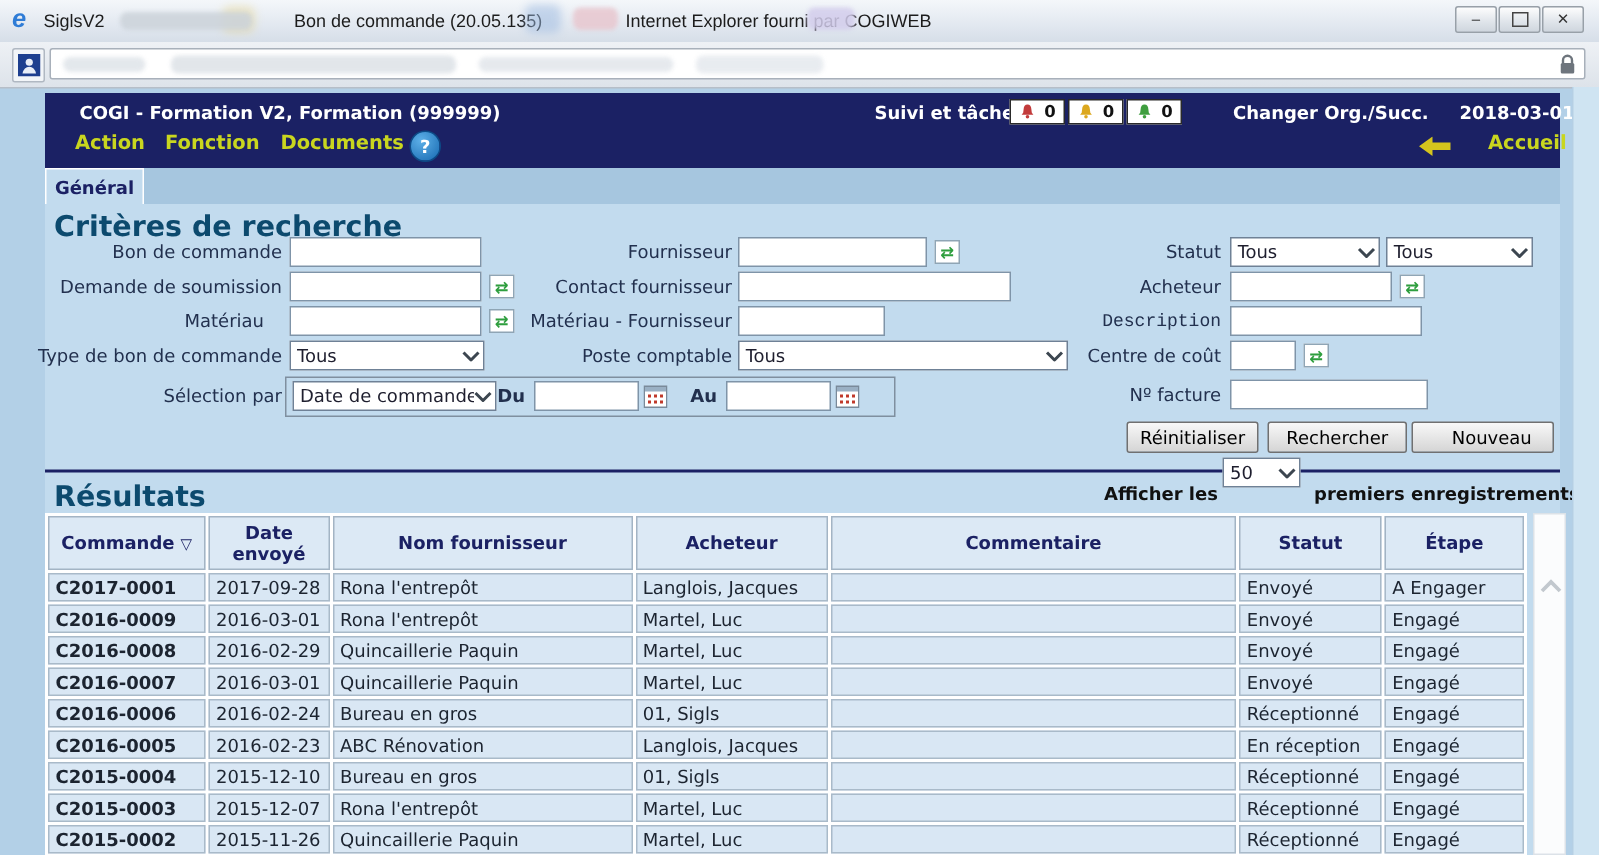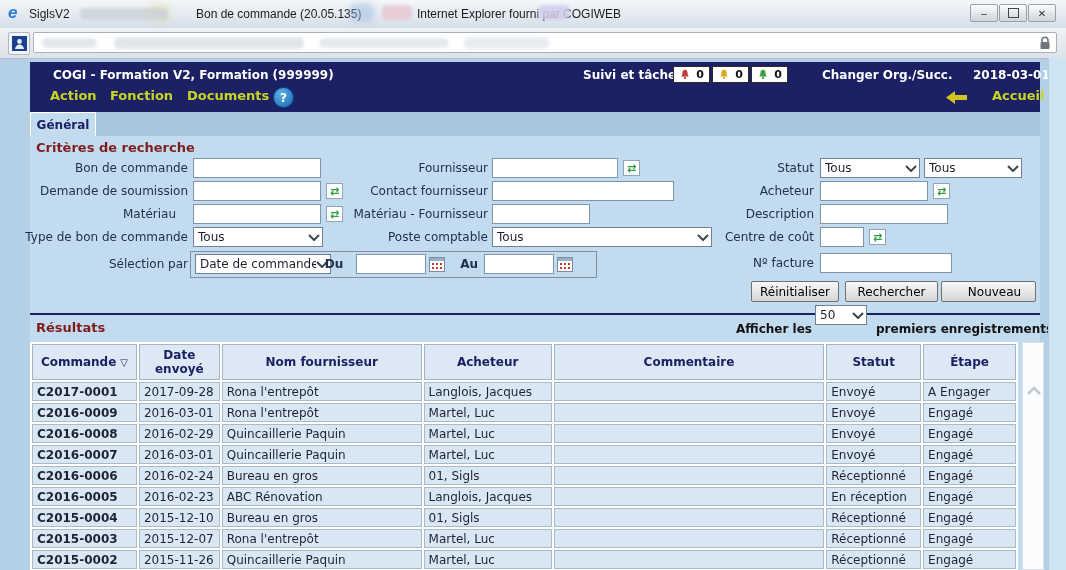--- a/index.html
+++ b/index.html
@@ -41,21 +41,21 @@
                background:radial-gradient(circle at 35% 30%,#5db0e8,#1668b0);
                border:1px solid #0d4a86;color:#fff;font-weight:bold;font-size:12px;
                display:flex;align-items:center;justify-content:center;}
   
   .tabstrip{position:absolute;left:30px;top:112px;width:1010px;height:24px;background:#a6c6df;}
   .tab{position:absolute;left:0;top:0;width:66px;height:24px;background:#c2dbee;
        border:1px solid #fff;border-bottom:none;box-sizing:border-box;
        display:flex;align-items:center;justify-content:center;
        color:#1b2164;font-weight:bold;font-size:12px;}
   .panel{position:absolute;left:30px;top:136px;width:1010px;height:434px;background:#c2dbee;}
-  .heading{position:absolute;color:#7f1d1d;font-weight:bold;font-size:13px;white-space:nowrap;}
+  .heading{position:absolute;color:#0c4a6e;font-weight:bold;font-size:19px;white-space:nowrap;}
   .lbl{position:absolute;text-align:right;color:#22304e;font-size:12px;white-space:nowrap;}
   .inp{position:absolute;height:20px;border:1px solid #7f94a8;background:#fff;box-sizing:border-box;
        font-family:"DejaVu Sans",sans-serif;font-size:12px;padding:0 3px;}
   .sel{position:absolute;height:20px;border:1px solid #6f8196;background:#fff;box-sizing:border-box;
        display:flex;align-items:center;font-size:12px;padding:0 2px 0 4px;cursor:default;}
   .sel .val{flex:1;overflow:hidden;white-space:nowrap;}
   .lookup{position:absolute;width:17px;height:16px;background:#fff;border:1px solid #8fa5b5;
           box-sizing:border-box;display:flex;align-items:center;justify-content:center;
           color:#2e9e3e;font-weight:bold;font-size:11px;line-height:11px;cursor:pointer;}
   .cal{position:absolute;cursor:pointer;}
@@ -202,21 +202,21 @@
   <input class="inp" style="left: 492px; top: 181px; width: 182px;">
   <span class="lbl" style="left:700px;top:184px;width:114px;">Acheteur</span>
   <input class="inp" style="left: 820px; top: 181px; width: 108px;">
   <span class="lookup" style="left:933px;top:183px;">⇄</span>
 
   <span class="lbl" style="left:18px;top:207px;width:158px;text-align:right;">Matériau</span>
   <input class="inp" style="left: 193px; top: 204px; width: 128px;">
   <span class="lookup" style="left:326px;top:206px;">⇄</span>
   <span class="lbl" style="left:345px;top:207px;width:143px;">Matériau - Fournisseur</span>
   <input class="inp" style="left: 492px; top: 204px; width: 98px;">
-  <span class="lbl" style="left:700px;top:207px;width:114px;">Description</span>
+  <span class="lbl" style="left:700px;top:207px;width:114px;font-family:Liberation Mono, monospace;">Description</span>
   <input class="inp" style="left: 820px; top: 204px; width: 128px;">
 
   <span class="lbl" style="left:20px;top:230px;width:168px;">Type de bon de commande</span>
   <div class="sel" style="left:193px;top:227px;width:130px;">
       <span class="val">Tous</span>
       <svg width="12" height="7" viewBox="0 0 12 7">
         <polyline points="1,1 6,6 11,1" fill="none" stroke="#3c4650" stroke-width="2"></polyline>
       </svg>
     </div>
   <span class="lbl" style="left:360px;top:230px;width:128px;">Poste comptable</span>
@@ -231,21 +231,21 @@
   <span class="lookup" style="left:869px;top:229px;">⇄</span>
 
   <span class="lbl" style="left:30px;top:257px;width:158px;">Sélection par</span>
   <div class="groupbox" style="left:190px;top:251px;width:407px;height:27px;"></div>
   <div class="sel" style="left:195px;top:254px;width:136px;">
       <span class="val">Date de commande</span>
       <svg width="12" height="7" viewBox="0 0 12 7">
         <polyline points="1,1 6,6 11,1" fill="none" stroke="#3c4650" stroke-width="2"></polyline>
       </svg>
     </div>
-  <span class="lbl" style="left:318px;top:257px;width:32px;font-weight:bold;text-align:center;">Du</span>
+  <span class="lbl" style="left:318px;top:257px;width:32px;font-weight:bold;">Du</span>
   <input class="inp" style="left: 356px; top: 254px; width: 70px;">
   <svg class="cal" style="left:429px;top:256px;" width="16" height="16" viewBox="0 0 16 16">
       <rect x="0.5" y="1.5" width="15" height="14" fill="#fff" stroke="#7a8a9a"></rect>
       <rect x="1" y="2" width="14" height="3" fill="#9ab0c4"></rect>
       <g fill="#c0392b">
         <rect x="3" y="7" width="2" height="2"></rect>
         <rect x="7" y="7" width="2" height="2"></rect>
         <rect x="11" y="7" width="2" height="2"></rect>
         <rect x="3" y="11" width="2" height="2"></rect>
         <rect x="7" y="11" width="2" height="2"></rect>

